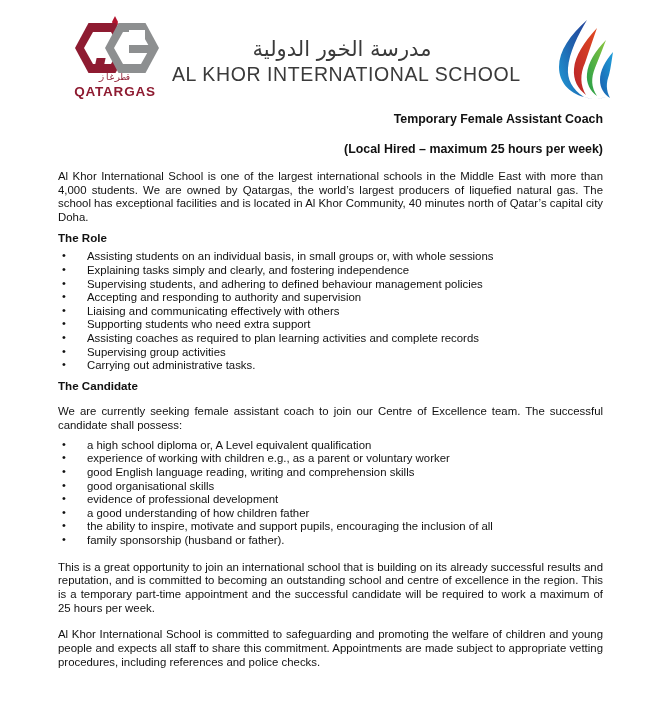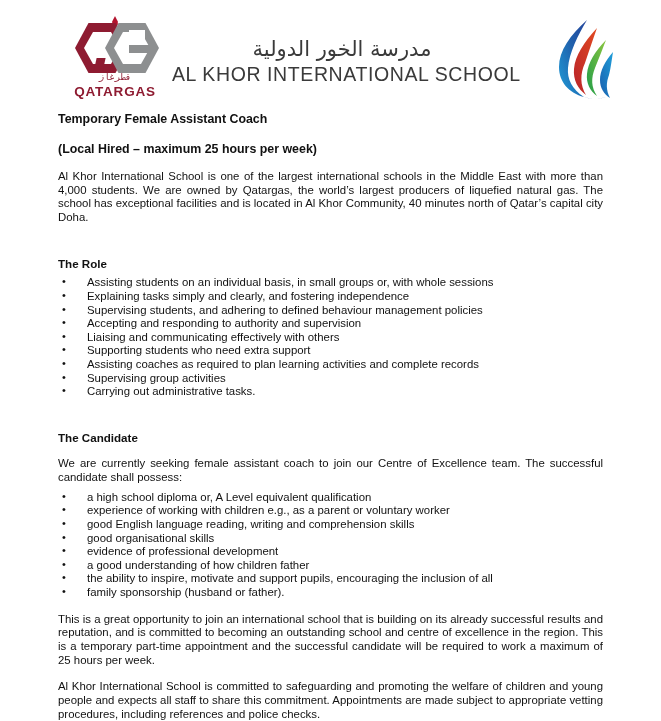--- a/index.html
+++ b/index.html
@@ -153,37 +153,37 @@
   
   .doc {
     position: absolute;
     left: 58px;
     top: 103px;
     width: 545px;
     font-size: 11.4px;
     line-height: 13.6px;
   }
   .title-line {
-    text-align: left;
+    text-align: right;
     font-weight: bold;
     font-size: 12.4px;
     line-height: 16px;
   }
   .title-1 { margin-top: 8px; }
   .title-2 { margin-top: 14px; }
 
   .para {
     text-align: justify;
     margin-top: 13px;
     line-height: 13.7px;
   }
   .sec-head {
     font-weight: bold;
     font-size: 11.6px;
-    margin-top: 32px;
+    margin-top: 6px;
   }
   ul.bullets {
     list-style: none;
     margin: 6px 0 0 0;
     padding: 0;
   }
   ul.bullets li {
     position: relative;
     padding-left: 29px;
     line-height: 13.6px;

